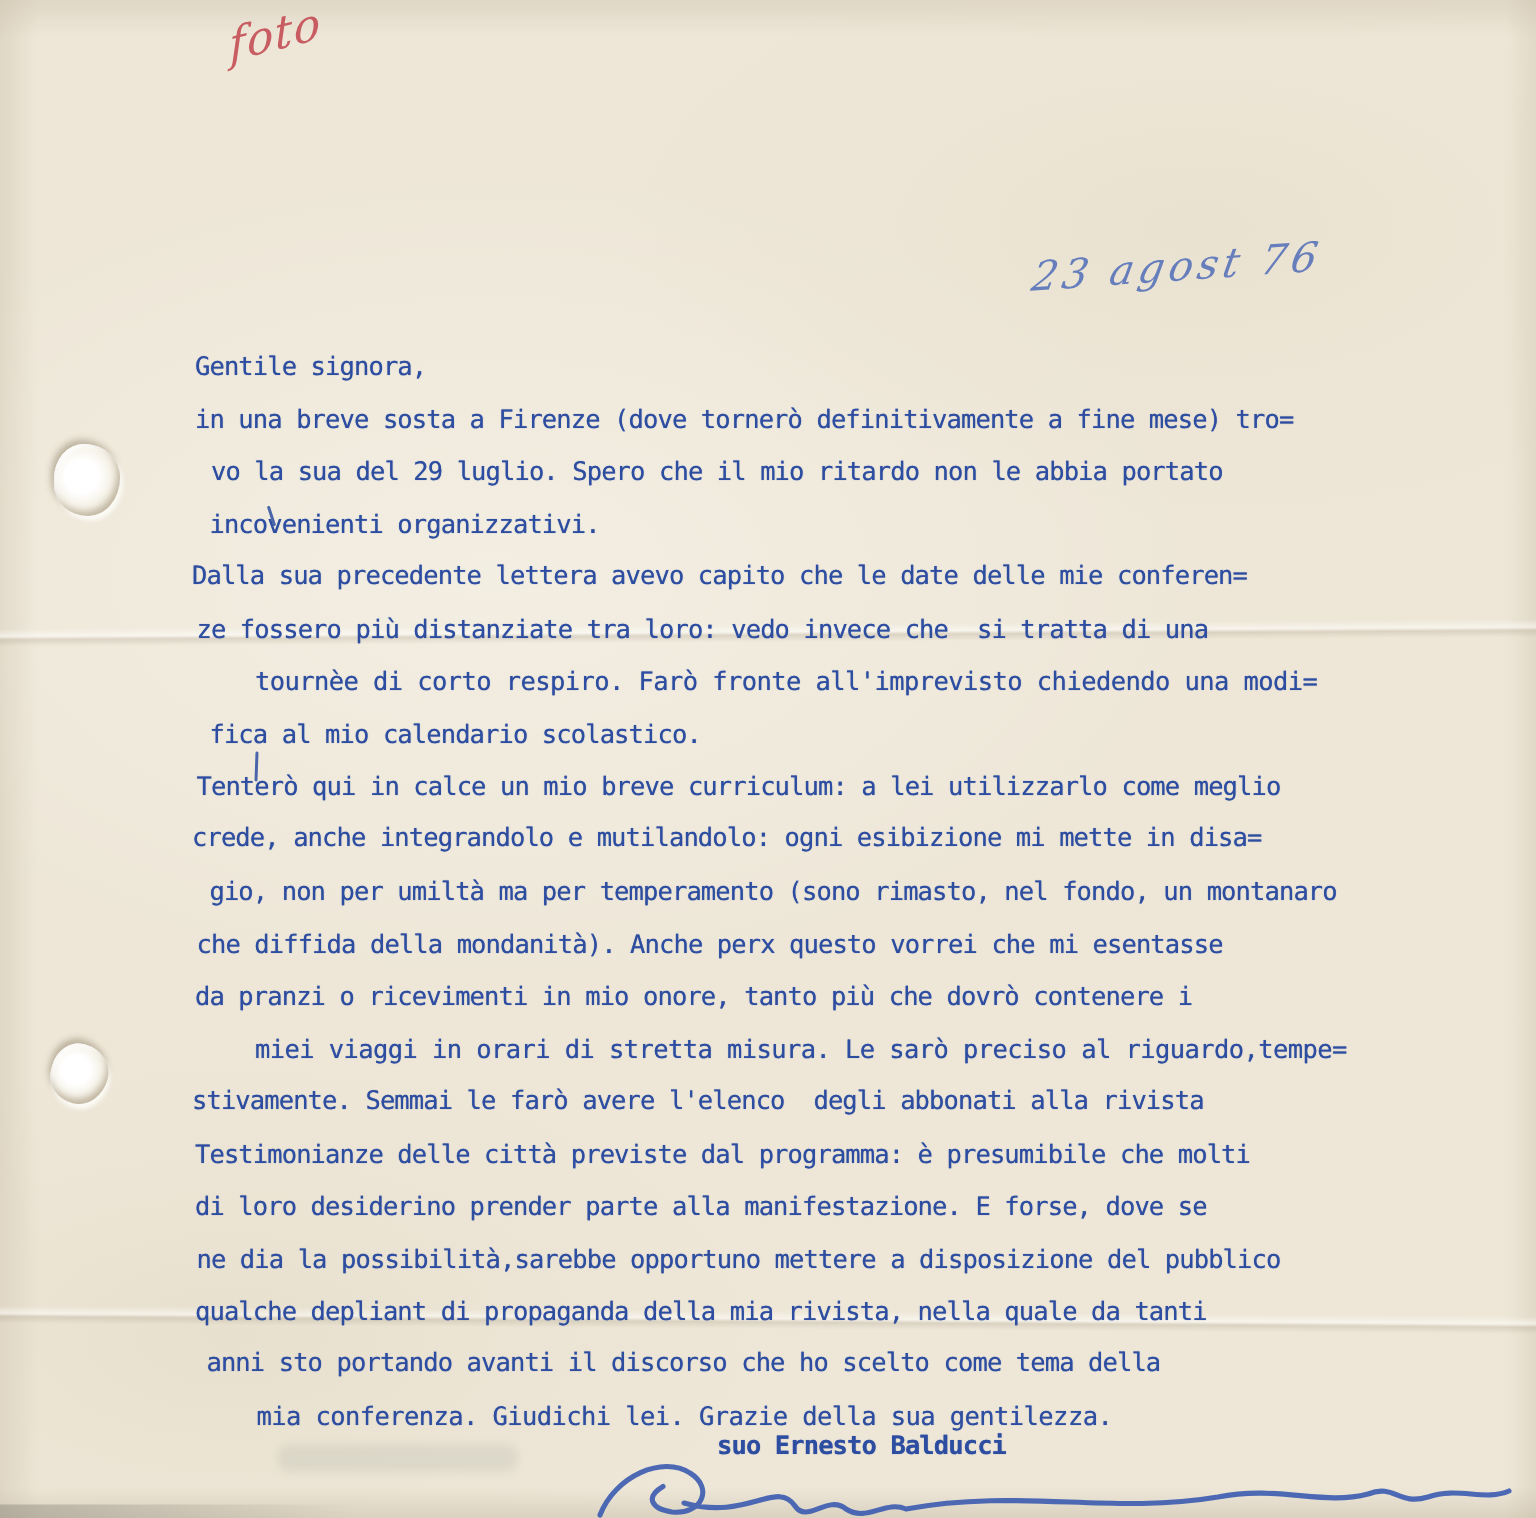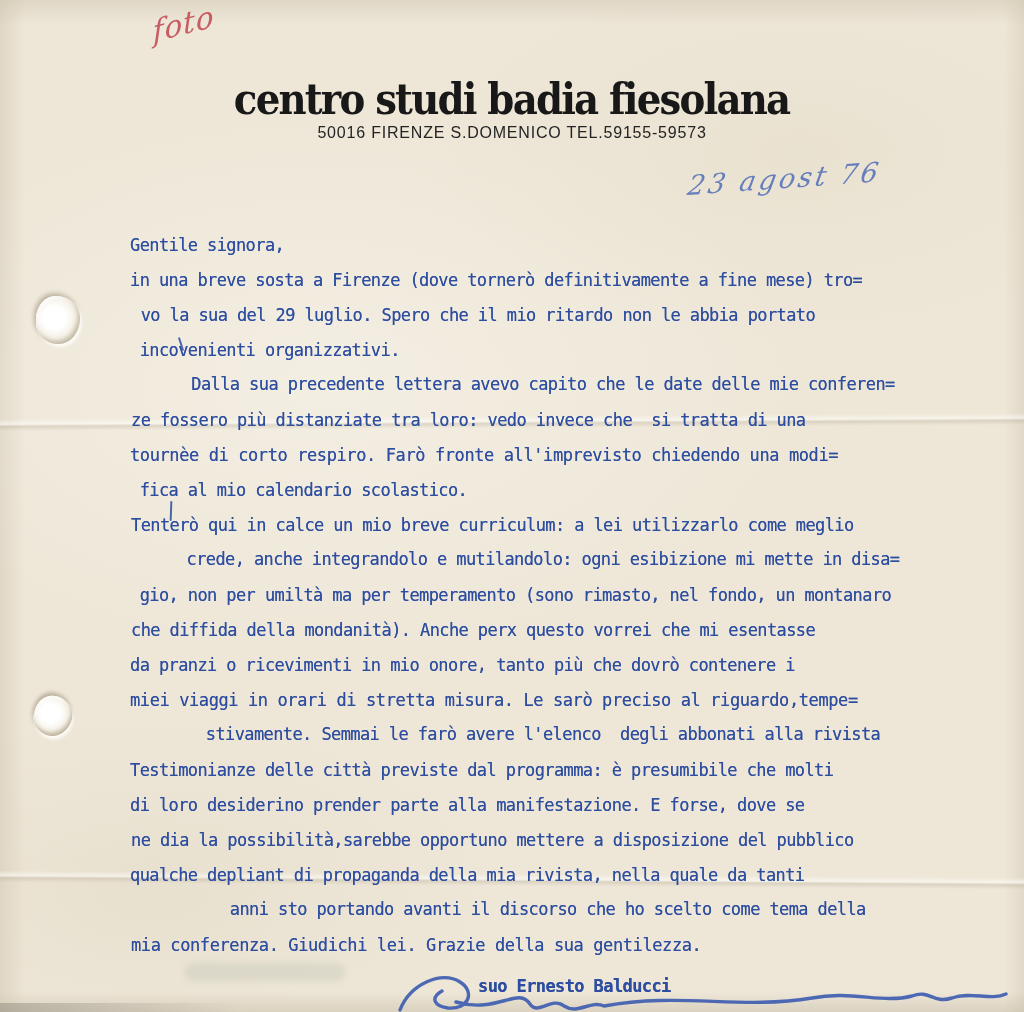--- a/index.html
+++ b/index.html
@@ -42,52 +42,48 @@
   
   #hand-date{position:absolute;left:688px;top:163px;color:var(--ink-hand,#5b76ba);
     font-family:"DejaVu Serif", serif;font-style:italic;font-size:27px;letter-spacing:3px;
     transform:rotate(-4deg) skewX(-14deg);opacity:0.92;}
   
   #body-lines{position:absolute;left:130px;top:228px;width:830px;
     color:var(--ink-typed,#2d4da0);font-size:17px;font-weight:normal;letter-spacing:-0.6px;
     line-height:35px;white-space:pre;text-shadow:0 0 0.6px rgba(45,77,160,0.75);}
   .tline{height:35px;}
   .tline:nth-child(3n){transform:translateX(1px);}
-  .tline:nth-child(5n){transform:translateX(-2px) translateY(-1px);text-align:center;}
-  .tline:nth-child(7n){letter-spacing:-0.4px;}
+  .tline:nth-child(5n){transform:translateX(-2px) translateY(-1px);}
+  .tline:nth-child(7n){letter-spacing:-0.4px;margin-left:40px;}
   
   .pen-stroke{position:absolute;background:var(--ink-typed,#2d4da0);opacity:0.85;border-radius:1px;}
   #pen-stroke-1{left:170px;top:501px;width:2px;height:20px;transform:rotate(2deg);}
   #pen-stroke-2{left:180px;top:337px;width:2px;height:14px;transform:rotate(-18deg);}
   
-  #signoff{position:absolute;left:478px;top:976px;color:var(--ink-typed,#2d4da0);
+  #signoff{position:absolute;left:478px;top:954px;color:var(--ink-typed,#2d4da0);
     font-size:17px;font-weight:bold;letter-spacing:-0.6px;white-space:pre;
     text-shadow:0 0 0.6px rgba(45,77,160,0.75);}
   #signature-svg{position:absolute;left:380px;top:960px;}
   #bleed-smudge{position:absolute;left:185px;top:963px;width:160px;height:18px;
     background:rgba(110,135,120,0.12);filter:blur(3px);border-radius:8px;}
 </style>
 </head>
 <body>
 
 <div id="page">
 
   <div class="crease" id="crease-top"></div>
   <div class="crease" id="crease-bottom"></div>
   <div class="tear" id="tear-1"></div>
   <div class="tear" id="tear-2"></div>
   <div id="bottom-edge"></div>
   <div id="bleed-smudge"></div>
 
   <div id="red-mark">foto</div>
 
-  <div id="letterhead">
-    <div><span id="letterhead-title">centro studi badia fiesolana</span></div>
-    <div id="letterhead-subtitle">50016 FIRENZE S.DOMENICO TEL.59155-59573</div>
-  </div>
 
   <div id="hand-date">23 agost 76</div>
 
   <div id="body-lines"><div class="tline">Gentile signora,</div><div class="tline">in una breve sosta a Firenze (dove tornerò definitivamente a fine mese) tro=</div><div class="tline"> vo la sua del 29 luglio. Spero che il mio ritardo non le abbia portato</div><div class="tline"> incovenienti organizzativi.</div><div class="tline">Dalla sua precedente lettera avevo capito che le date delle mie conferen=</div><div class="tline">ze fossero più distanziate tra loro: vedo invece che  si tratta di una</div><div class="tline">tournèe di corto respiro. Farò fronte all'imprevisto chiedendo una modi=</div><div class="tline"> fica al mio calendario scolastico.</div><div class="tline">Tenterò qui in calce un mio breve curriculum: a lei utilizzarlo come meglio</div><div class="tline">crede, anche integrandolo e mutilandolo: ogni esibizione mi mette in disa=</div><div class="tline"> gio, non per umiltà ma per temperamento (sono rimasto, nel fondo, un montanaro</div><div class="tline">che diffida della mondanità). Anche perx questo vorrei che mi esentasse</div><div class="tline">da pranzi o ricevimenti in mio onore, tanto più che dovrò contenere i</div><div class="tline">miei viaggi in orari di stretta misura. Le sarò preciso al riguardo,tempe=</div><div class="tline">stivamente. Semmai le farò avere l'elenco  degli abbonati alla rivista</div><div class="tline">Testimonianze delle città previste dal programma: è presumibile che molti</div><div class="tline">di loro desiderino prender parte alla manifestazione. E forse, dove se</div><div class="tline">ne dia la possibilità,sarebbe opportuno mettere a disposizione del pubblico</div><div class="tline">qualche depliant di propaganda della mia rivista, nella quale da tanti</div><div class="tline"> anni sto portando avanti il discorso che ho scelto come tema della</div><div class="tline">mia conferenza. Giudichi lei. Grazie della sua gentilezza.</div></div>
 
   <div class="pen-stroke" id="pen-stroke-1"></div>
   <div class="pen-stroke" id="pen-stroke-2"></div>
 
   <div id="signoff">suo Ernesto Balducci</div>
   <svg id="signature-svg" width="644" height="52" viewBox="0 0 644 52">

